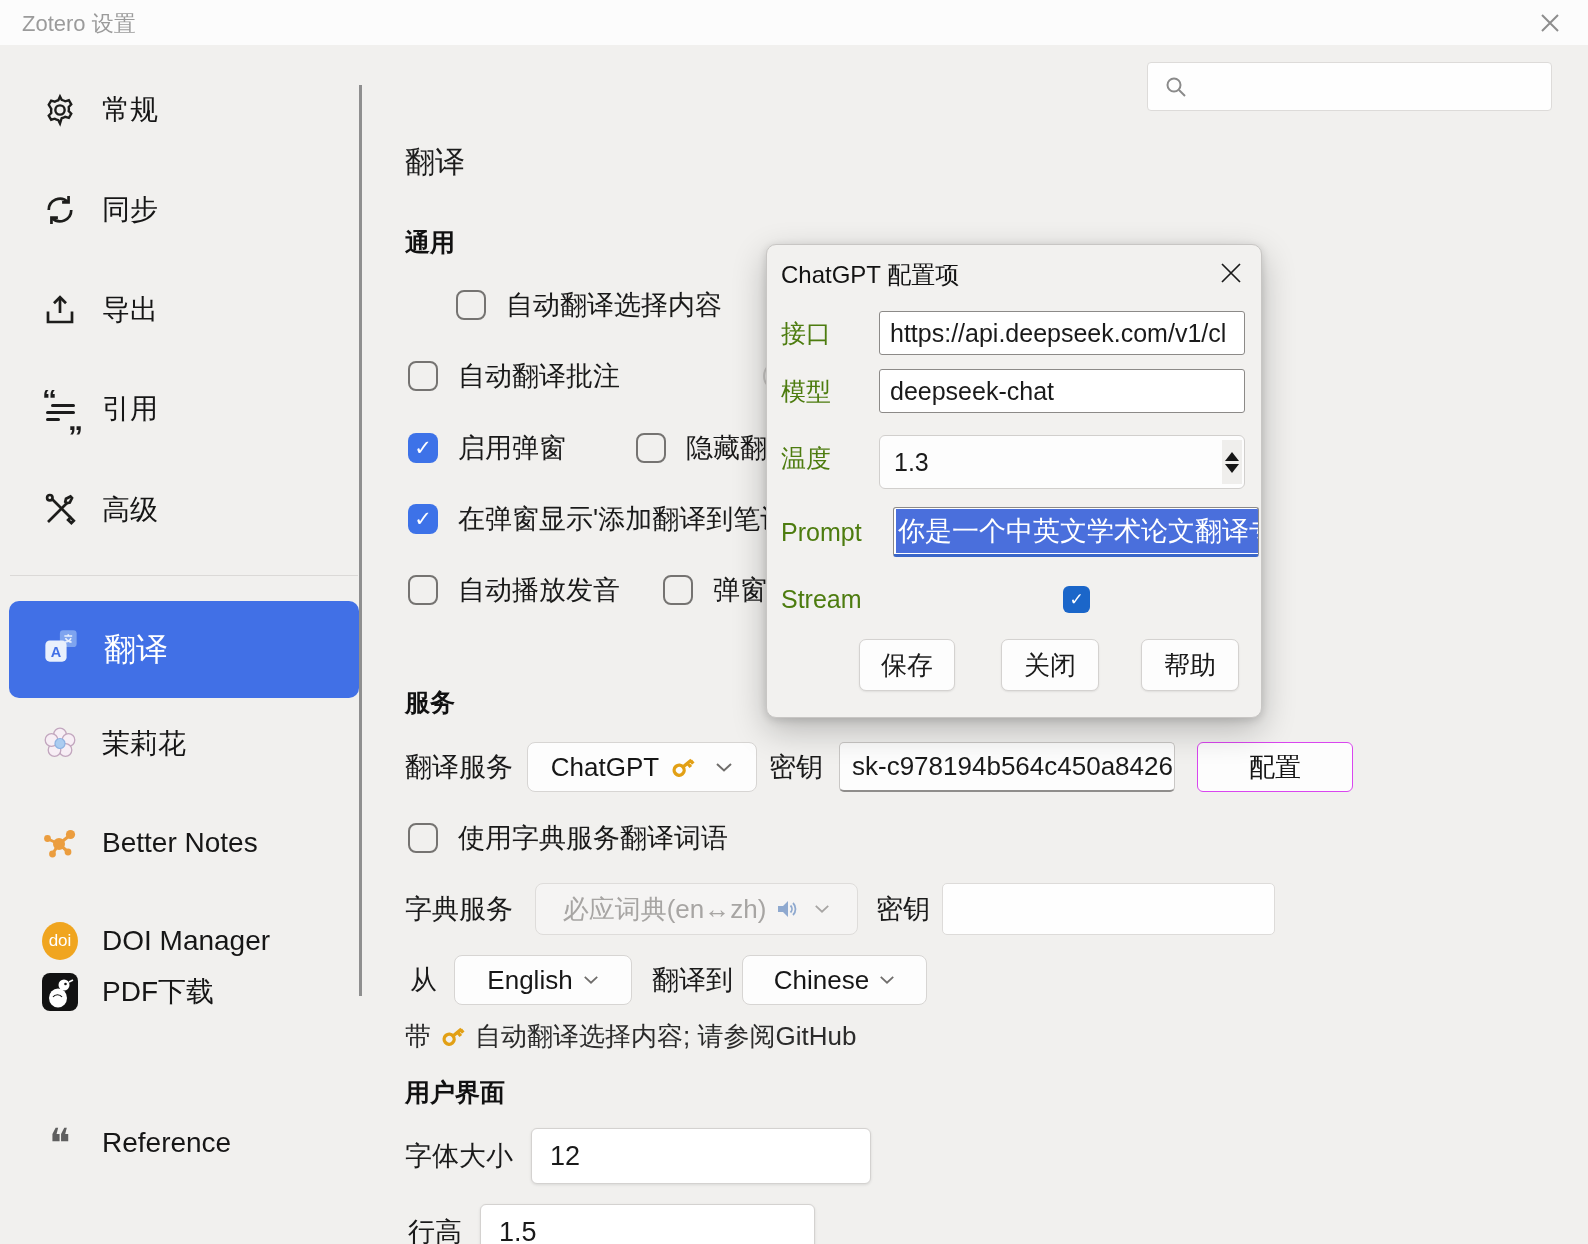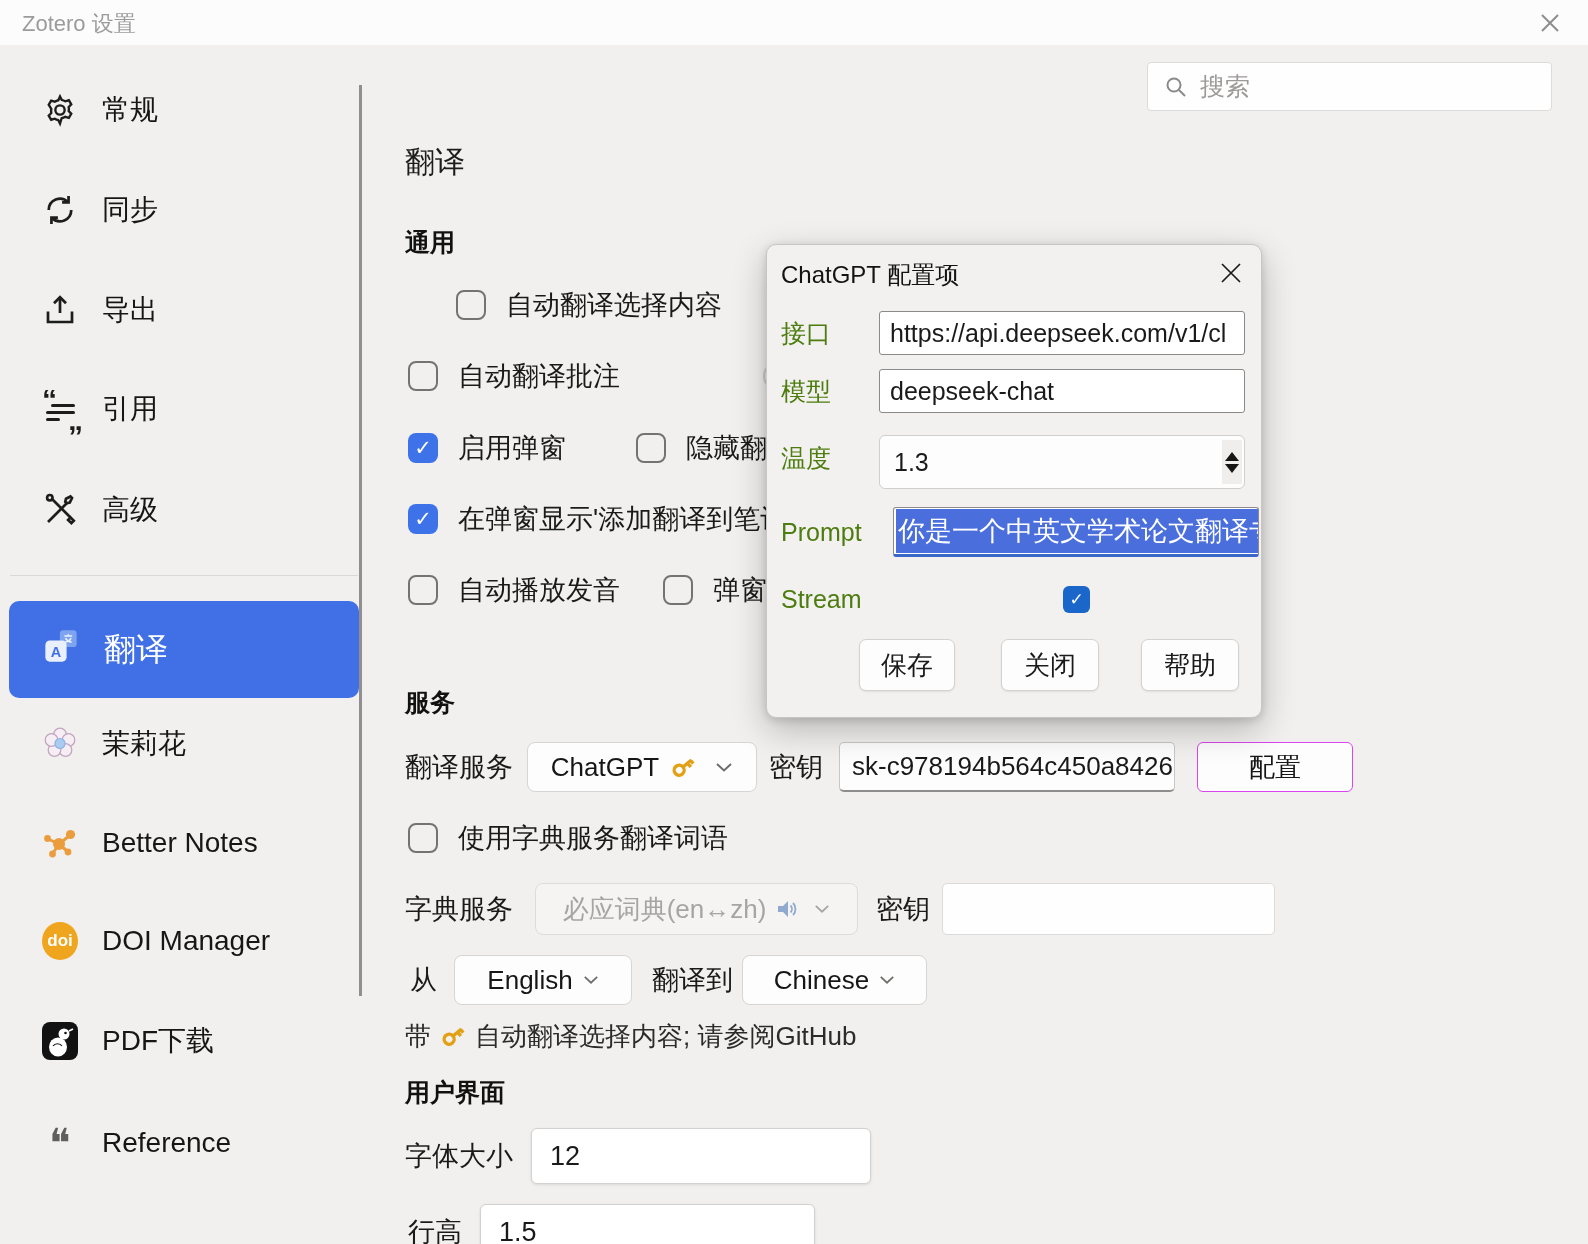--- a/index.html
+++ b/index.html
@@ -26,21 +26,21 @@
   .v-divider { position:absolute; left:359px; top:85px; width:3px; height:911px; background:#8f8f8f; }
   .side-sep { position:absolute; left:10px; top:575px; width:348px; height:1px; background:#dbd9d7; }
   .side-item { position:absolute; left:0; width:356px; height:56px; display:flex; align-items:center; gap:24px; padding-left:42px; font-size:28px; color:#161616; }
   .side-item .ig { width:36px; height:36px; display:flex; align-items:center; justify-content:center; flex:0 0 36px; }
   .side-sel { position:absolute; left:9px; top:601px; width:350px; height:97px; background:#4170e6; border-radius:10px; display:flex; align-items:center; gap:24px; padding-left:33px; color:#ffffff; font-size:32px; }
 
   .cite-ic { position:relative; width:36px; height:36px; }
   .cite-ic .q1 { position:absolute; left:0; top:-8px; font-size:30px; font-weight:bold; color:#1c1c1c; letter-spacing:-3px; }
   .cite-ic .ln { position:absolute; background:#1c1c1c; height:3px; border-radius:2px; }
   .cite-ic .q2 { position:absolute; right:-2px; bottom:-10px; font-size:30px; font-weight:bold; color:#1c1c1c; letter-spacing:-3px; }
-  .doi-badge { width:38px; height:38px; border-radius:50%; background:#f0a51f; display:flex; align-items:center; justify-content:center; color:#fff; font-weight:bold; font-size:17px;text-align:center; }
+  .doi-badge { width:38px; height:38px; border-radius:50%; background:#f0a51f; display:flex; align-items:center; justify-content:center; color:#fff; font-weight:normal; font-size:17px;text-align:center; }
   .pdf-badge { width:38px; height:38px; border-radius:8px; background:#121212; display:flex; align-items:center; justify-content:center; }
   .ref-ic { font-size:40px; color:#5f5f5f; line-height:20px; }
 
   
   .lbl { font-size:27px; color:#1a1a1a; white-space:nowrap; }
   .sect { position:absolute; font-size:25px; font-weight:bold; color:#111; }
   .cb { width:30px; height:30px; border:2.5px solid #757371; border-radius:8px; background:transparent; flex:0 0 30px; }
   .cb.checked { border:none; background:#3d72e8; display:flex; align-items:center; justify-content:center; }
   .cb.checked::after { content:"✓"; color:#fff; font-size:21px; font-weight:bold; }
   .radio { width:30px; height:30px; border:2px solid #cdcbc9; border-radius:50%; flex:0 0 30px; }
@@ -77,21 +77,20 @@
     <svg width="26" height="26" viewBox="0 0 26 26">
         <path d="M5 5 L21 21 M21 5 L5 21" stroke="#8d8d8d" stroke-width="2" fill="none"></path>
       </svg>
   </div>
 
   <div class="search-box">
     <svg width="24" height="24" viewBox="0 0 24 24">
         <circle cx="10" cy="10" r="6.5" stroke="#8a8a8a" stroke-width="2" fill="none"></circle>
         <line x1="15" y1="15" x2="21" y2="21" stroke="#8a8a8a" stroke-width="2"></line>
       </svg>
-    <input placeholder="搜索" style="">
   </div>
 
   <div class="v-divider"></div>
   <div class="side-sep"></div>
 
   <div class="side-item" style="top:82px;">
     <span class="ig">
       <svg width="36" height="36" viewBox="0 0 24 24" fill="none" stroke="#1d1d1b" stroke-width="1.6">
           <circle cx="12" cy="12" r="3.1"></circle>
           <path d="M12 3l1.1 2.2a7 7 0 0 1 2.4 1l2.4-.7 1.6 2.7-1.7 1.8a7 7 0 0 1 0 2.7l1.7 1.8-1.6 2.7-2.4-.7a7 7 0 0 1-2.4 1L12 21l-1.1-2.2a7 7 0 0 1-2.4-1l-2.4.7-1.6-2.7 1.7-1.8a7 7 0 0 1 0-2.7L4.5 8.5l1.6-2.7 2.4.7a7 7 0 0 1 2.4-1z"></path>
@@ -194,21 +193,21 @@
 
   <div class="side-item" style="top:913px;">
     <span class="ig">
       <span class="doi-badge">
           <span>doi</span>
         </span>
     </span>
     <span>DOI Manager</span>
   </div>
 
-  <div class="side-item" style="top:1013px;">
+  <div class="side-item" style="top:964px;">
     <span class="ig">
       <span class="pdf-badge">
         <svg width="34" height="34" viewBox="0 0 34 34">
             <ellipse cx="15" cy="23" rx="9" ry="9.5" fill="#ffffff"></ellipse>
             <circle cx="21" cy="10" r="5.5" fill="#ffffff"></circle>
             <circle cx="22.5" cy="9" r="1.3" fill="#121212"></circle>
             <path d="M26 7l4-2" stroke="#ffffff" stroke-width="1.6"></path>
             <path d="M10 22c2-3 7-3 9 0" stroke="#121212" stroke-width="1.2" fill="none"></path>
           </svg>
       </span>

